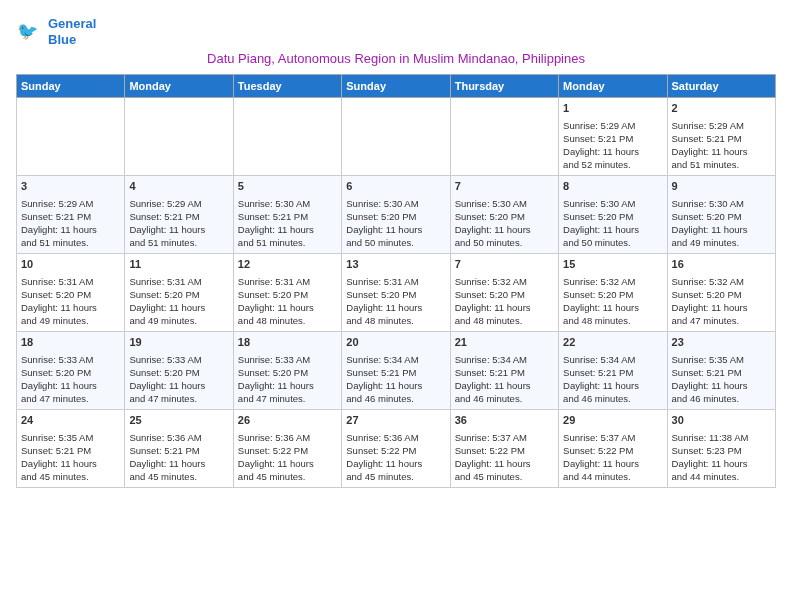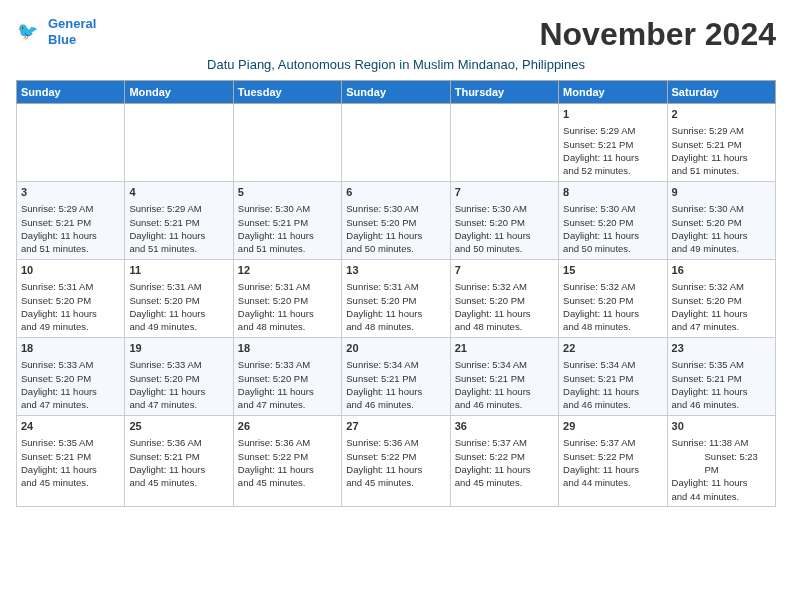--- a/index.html
+++ b/index.html
@@ -36,21 +36,21 @@
     }
     .month-title {
       font-size: 32px;
       font-weight: bold;
       color: #333;
       text-align: right;
     }
     .subtitle {
       text-align: center;
       font-size: 13px;
-      color: #0c4a6e;
+      color: #a21caf;
       margin-bottom: 8px;
     }
     .calendar {
       width: 100%;
       border-collapse: collapse;
       font-size: 10px;
     }
     .calendar th {
       background: #2277cc;
       color: #fff;
@@ -93,21 +93,20 @@
 <div class="header">
   <div class="logo">
     <svg class="logo-bird" viewBox="0 0 36 36">
       <text x="2" y="24" font-size="22" fill="#2277cc">🐦</text>
     </svg>
     <div class="logo-text">
       <div><span>General</span></div>
       <div><span style="color:#2277cc;font-weight:bold;">Blue</span></div>
     </div>
   </div>
-  <div class="month-title">November 2024</div>
 </div>
 
 <div class="subtitle">Datu Piang, Autonomous Region in Muslim Mindanao, Philippines</div>
 
 <table class="calendar">
   <thead>
     <tr>
     <th>Sunday</th>
         <th>Monday</th>
         <th>Tuesday</th>
@@ -331,19 +330,19 @@
         <td>
           <span class="day-num">29</span>
           <span style="display: block;">Sunrise: 5:37 AM</span>
           <span style="display: block;">Sunset: 5:22 PM</span>
           <span style="display: block;">Daylight: 11 hours</span>
           <span style="display: block;">and 44 minutes.</span>
         </td>
         <td>
           <span class="day-num">30</span>
           <span style="display: block;">Sunrise: 11:38 AM</span>
-          <span style="display: block; margin-left: 33px;">Sunset: 5:23 PM</span>
+          <span style="display: block;">Sunset: 5:23 PM</span>
           <span style="display: block;">Daylight: 11 hours</span>
           <span style="display: block;">and 44 minutes.</span>
         </td>
       </tr>
     </tbody>
 </table>
 
 </body></html>

